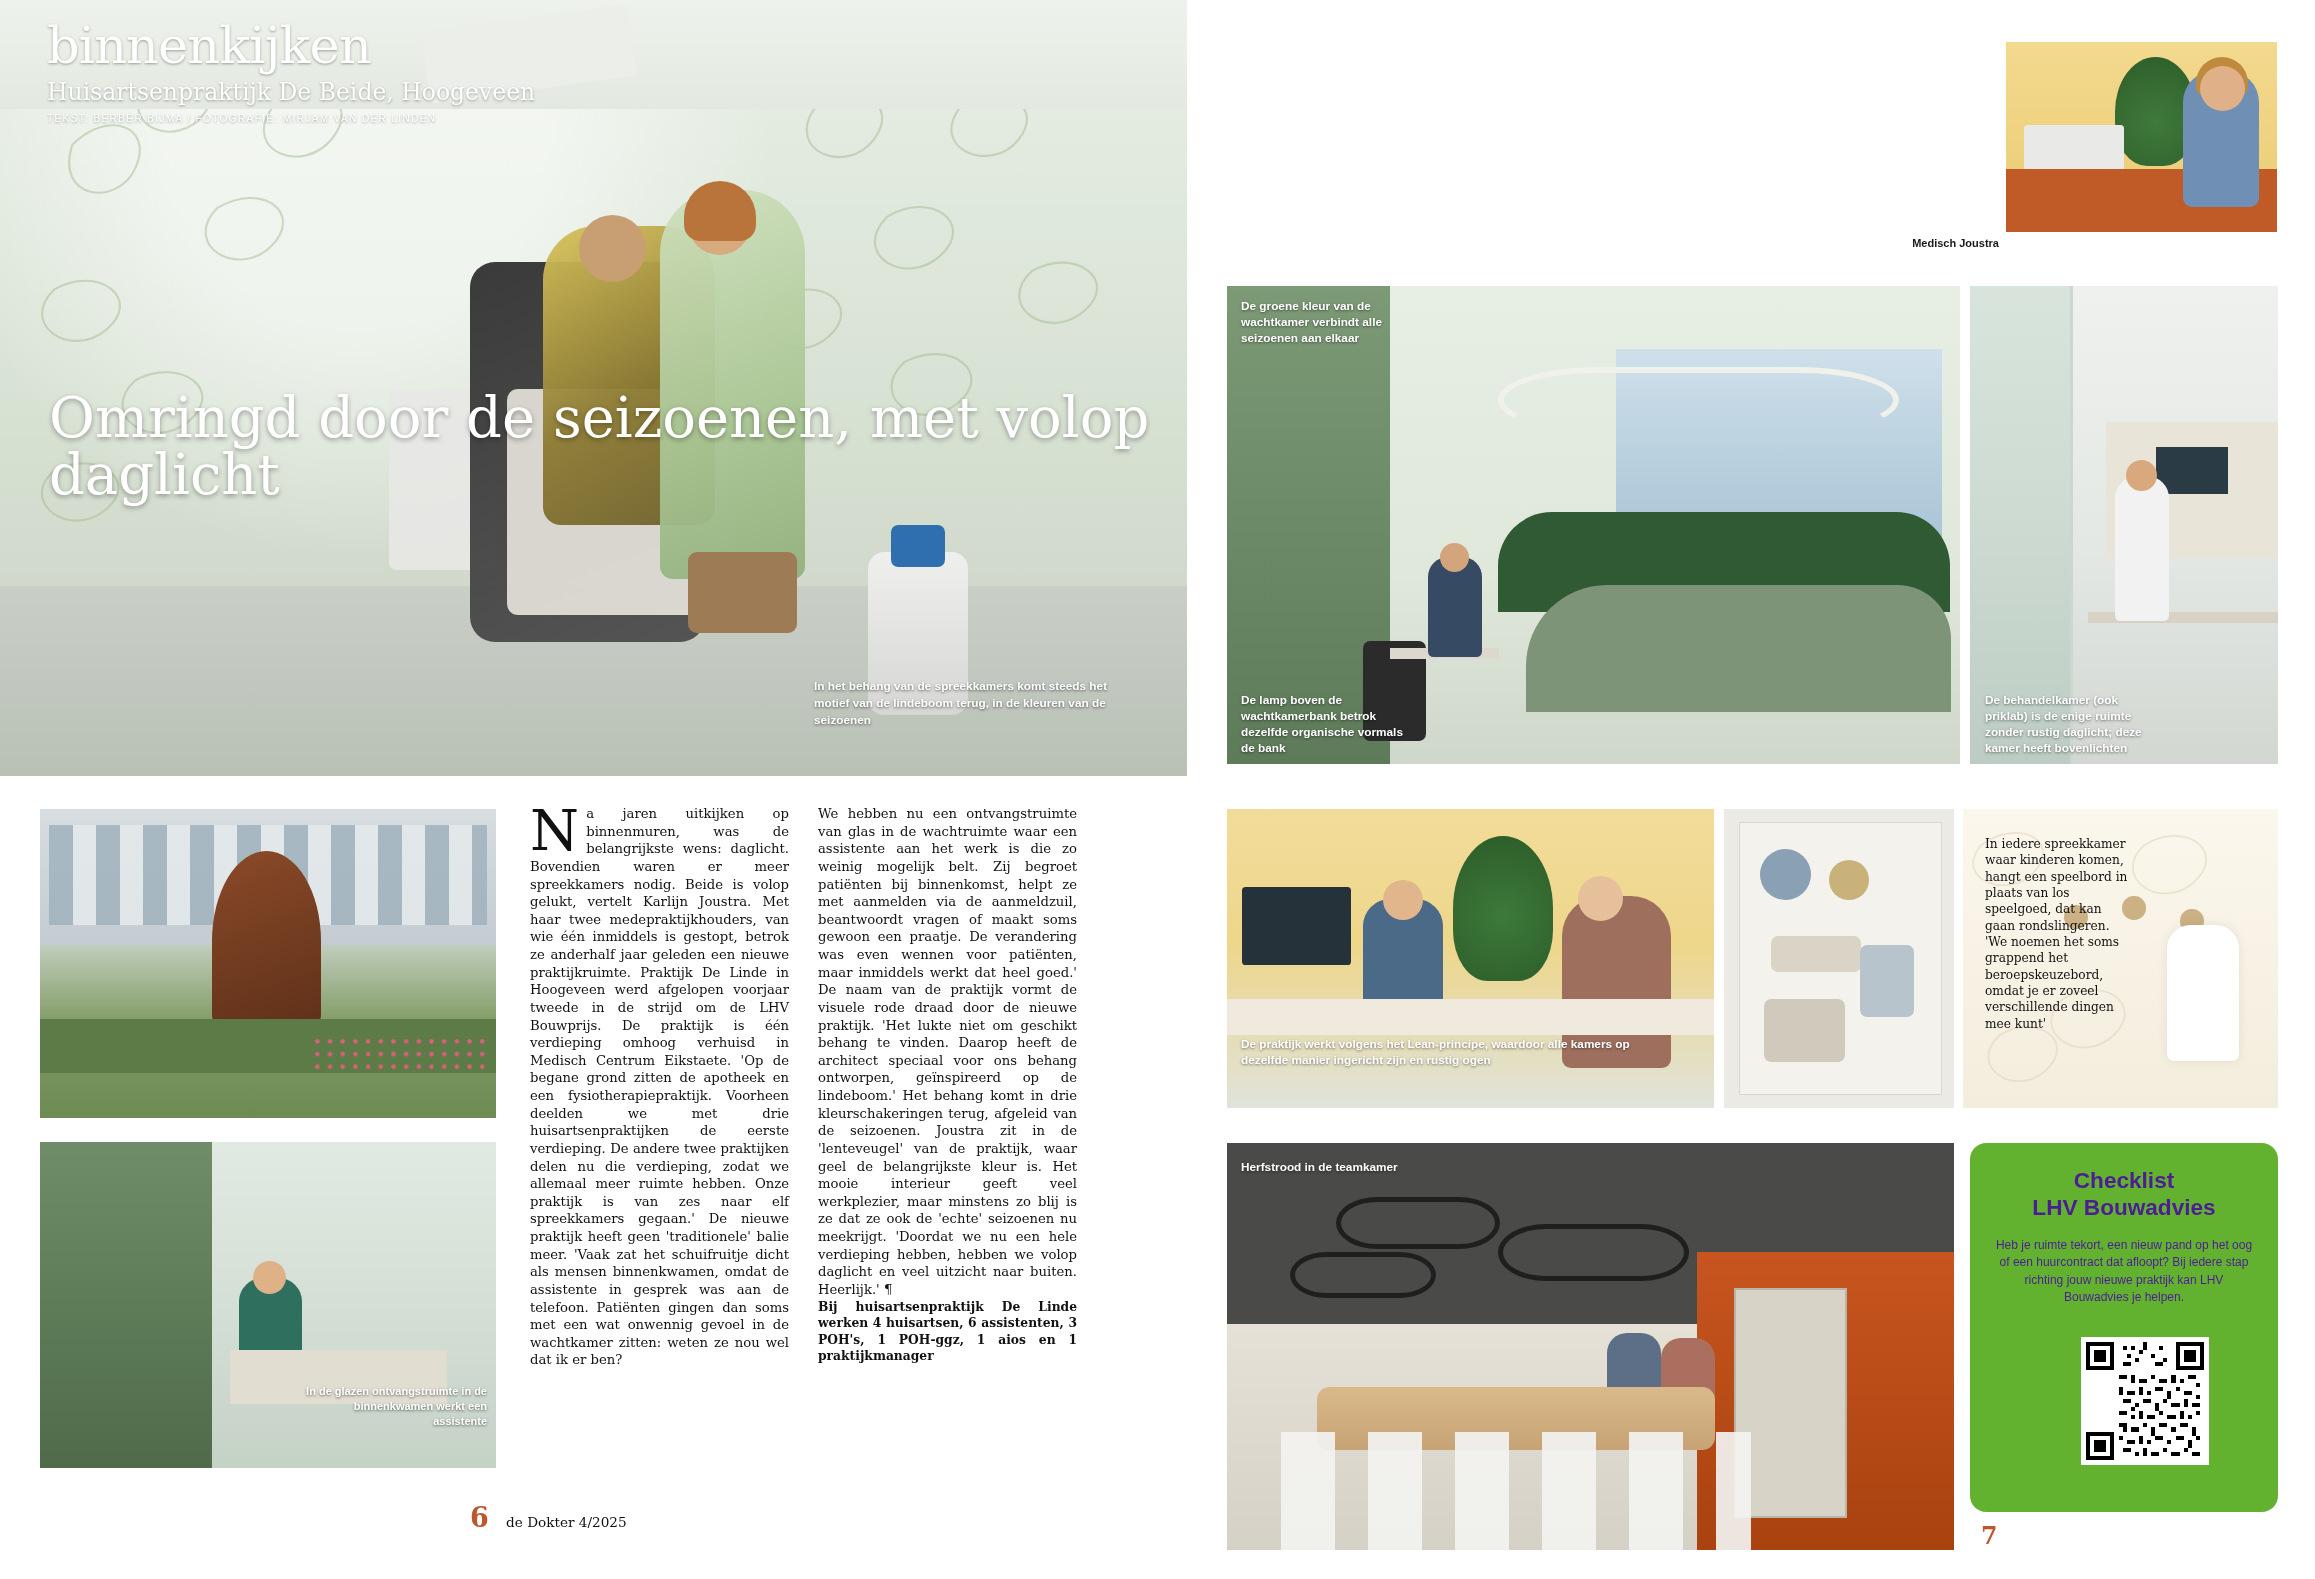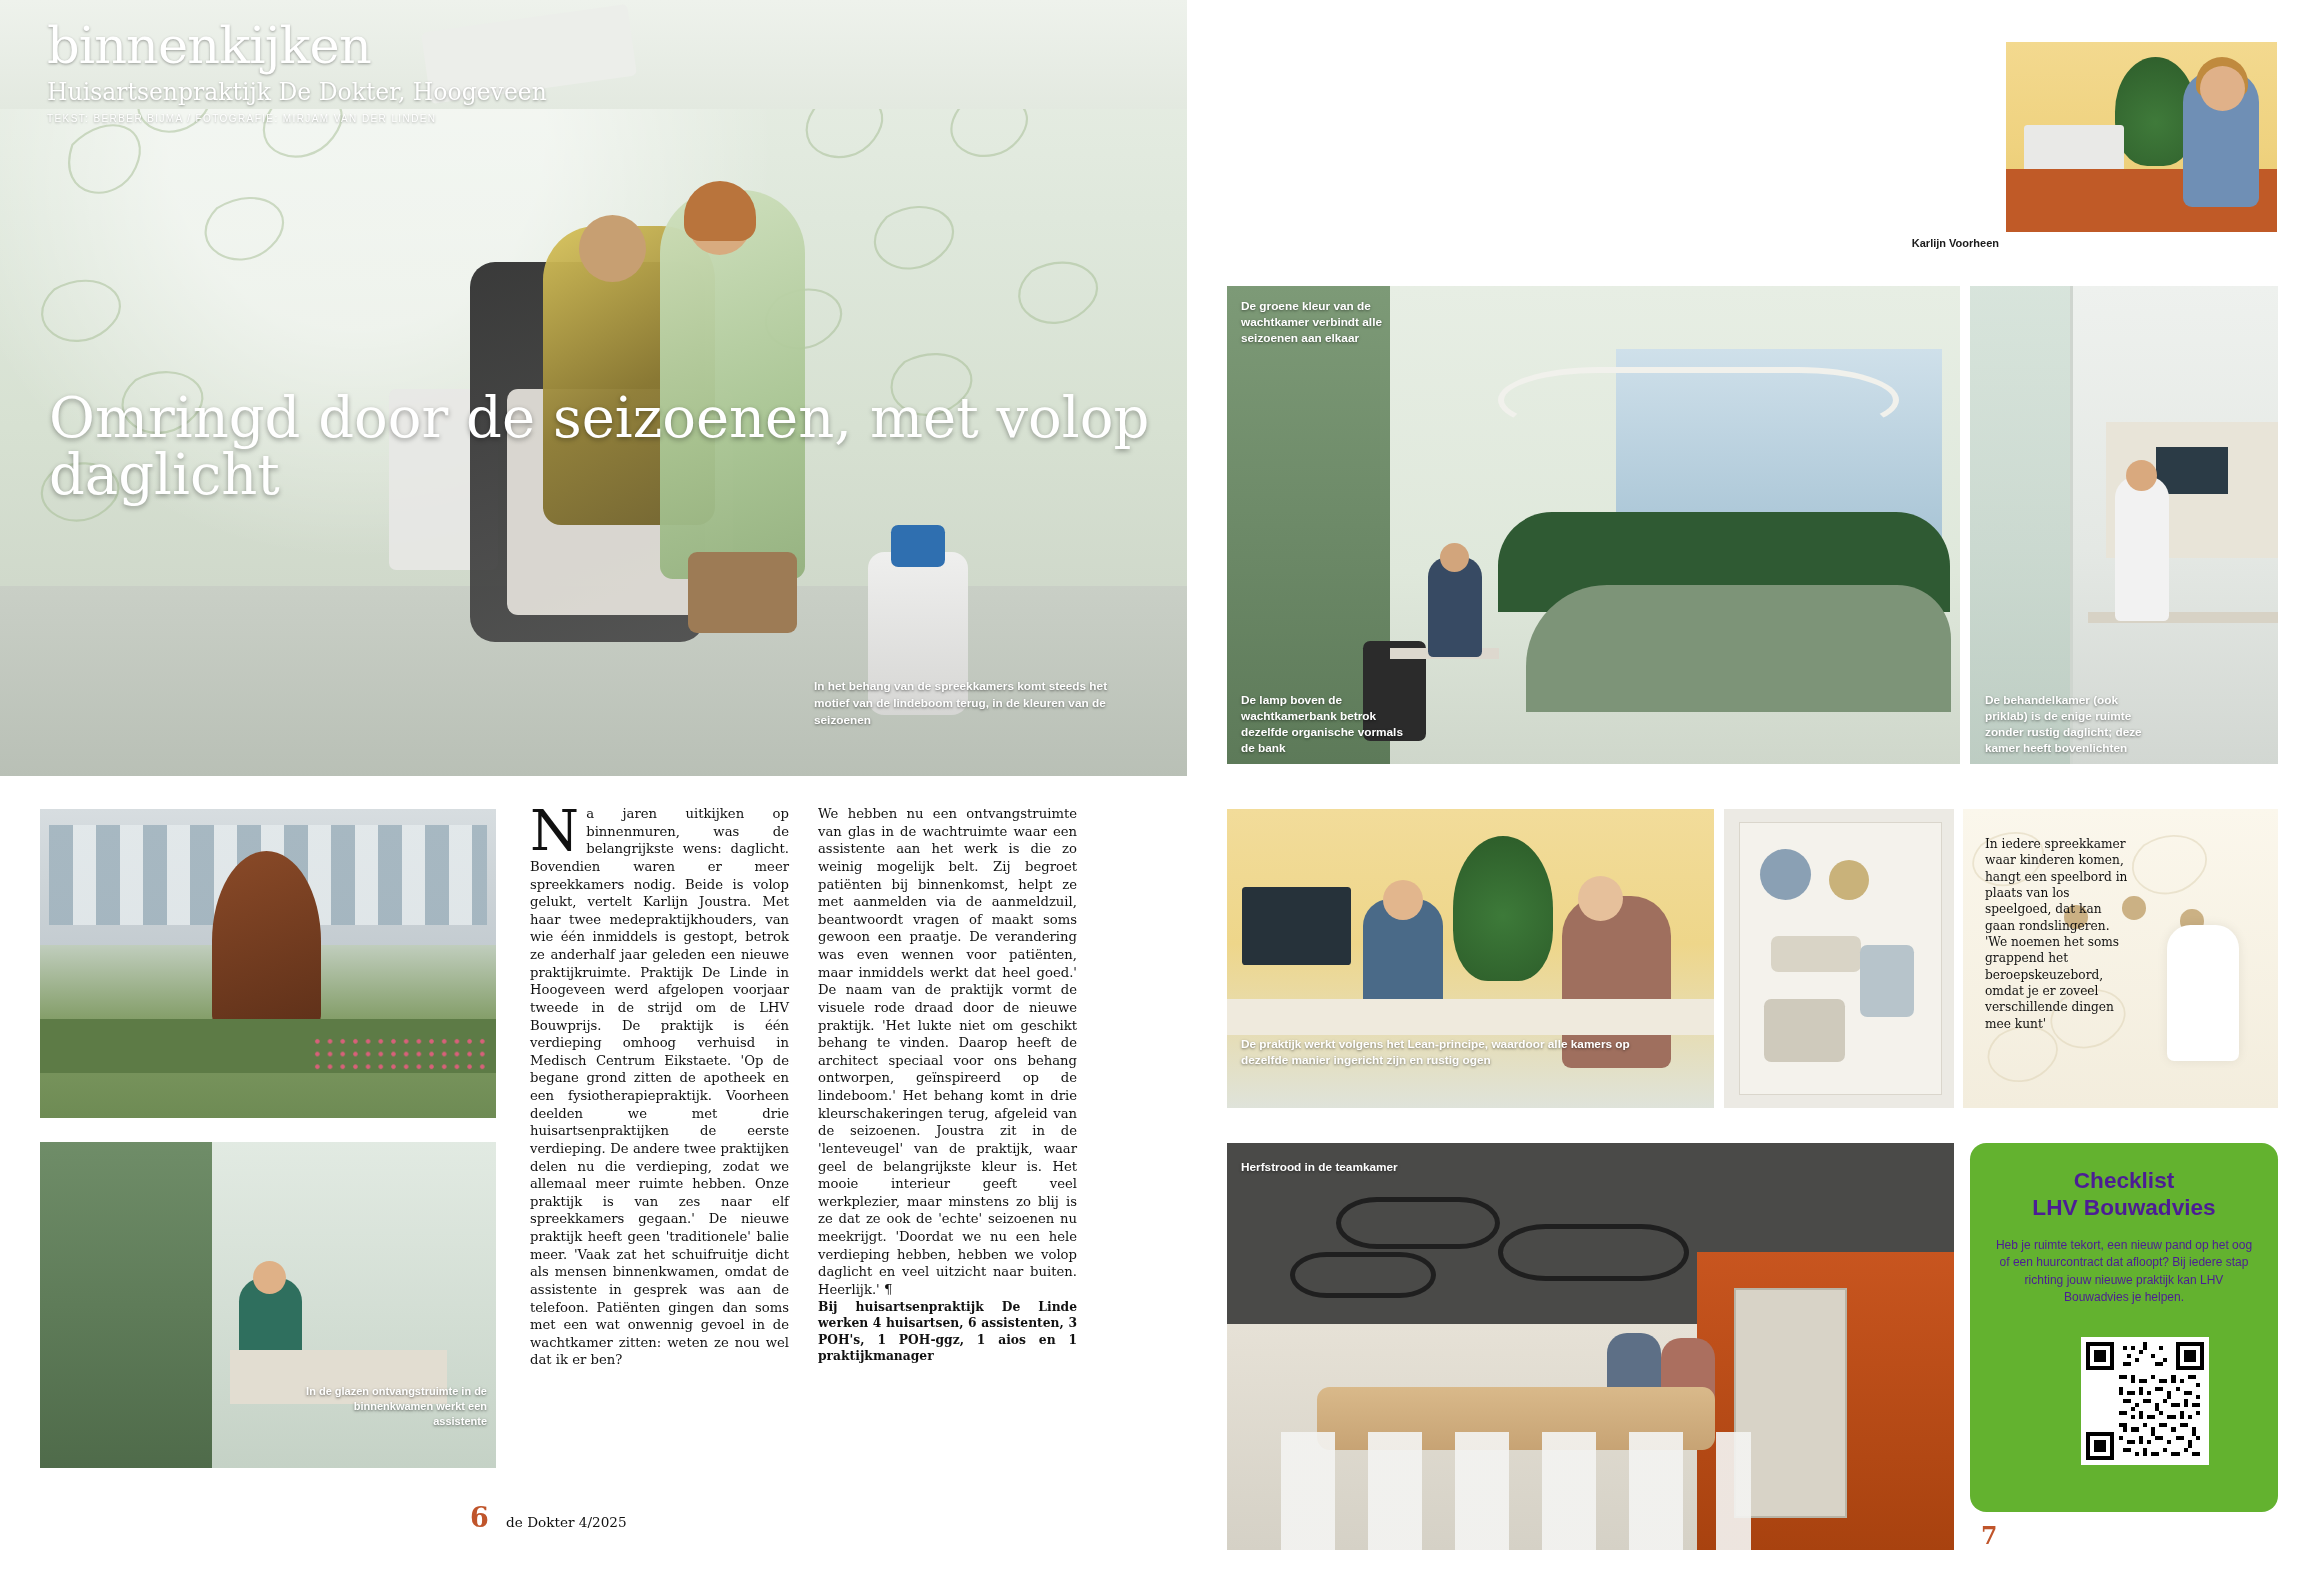--- a/index.html
+++ b/index.html
@@ -200,36 +200,36 @@
     <div class="hero-head-a"></div>
     <div class="hero-person-b"></div>
     <div class="hero-head-b"></div>
     <div class="hero-hair-b"></div>
     <div class="hero-boots"></div>
     <div class="hero-tank"></div>
     <div class="hero-tank-top"></div>
 
     <div class="hero-title-block">
       <div class="kicker">binnenkijken</div>
-      <div class="kicker-sub">Huisartsenpraktijk De Dokter, Hoogeveen</div>
+      <div class="kicker-sub">Huisartsenpraktijk De Beide, Hoogeveen</div>
       <div class="credits">TEKST: BERBER BIJMA / FOTOGRAFIE: MIRJAM VAN DER LINDEN</div>
     </div>
     <div class="hero-headline">Omringd door de seizoenen, met volop daglicht</div>
     <div class="hero-caption">In het behang van de spreekkamers komt steeds het motief van de lindeboom terug, in de kleuren van de seizoenen</div>
   </div>
 
   <div class="portrait">
     <div class="plant"></div>
     <div class="monitor"></div>
     <div class="desk"></div>
     <div class="person"></div>
     <div class="hair"></div>
     <div class="head"></div>
   </div>
-  <div class="portrait-label">Karlijn Voorheen</div>
+  <div class="portrait-label">Medisch Joustra</div>
 
   <div class="waitroom">
     <div class="win"></div>
     <div class="wallgreen"></div>
     <div class="lampring"></div>
     <div class="planter"></div>
     <div class="sofa"></div>
     <div class="chair"></div>
     <div class="table"></div>
     <div class="man"></div>

